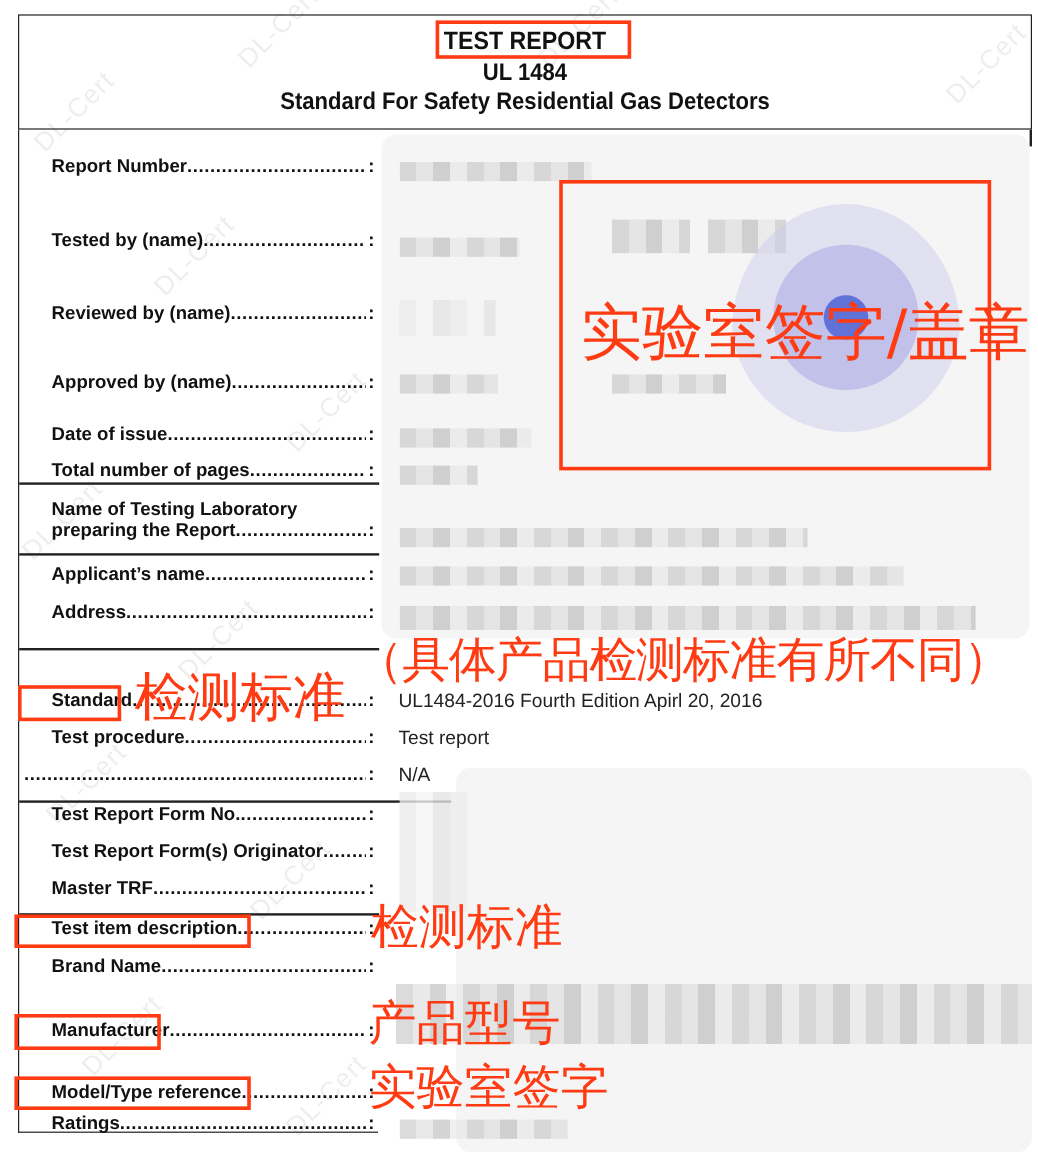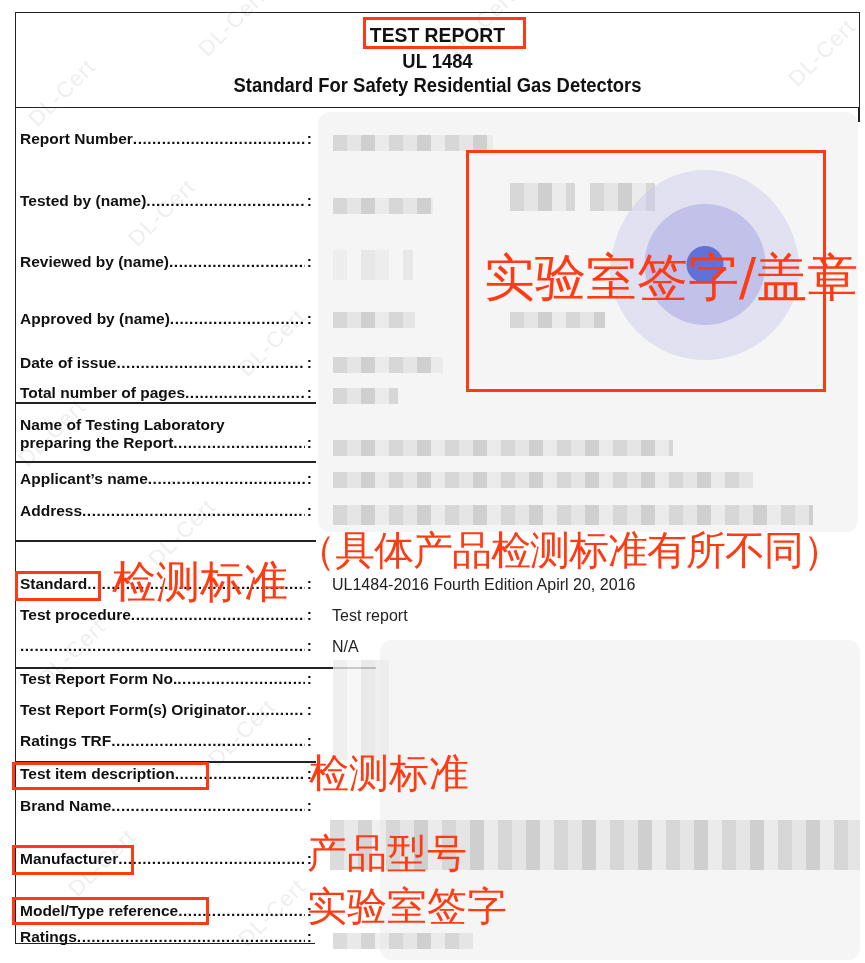--- a/index.html
+++ b/index.html
@@ -15,21 +15,21 @@
     .h-title { top: 10px; font-size: 21px; }
     .h-std { top: 37px; font-size: 20px; }
     .h-sub { top: 61px; font-size: 20px; }
 
     .body-left { position: absolute; left: 0; top: 96px; width: 300px; height: 836px; border-left: 1.5px solid #222; border-bottom: 1.5px solid #222; }
     .right-edge { position: absolute; left: 843px; top: 96px; width: 2px; height: 14px; background: #222; }
 
     .hline { position: absolute; height: 1.5px; background: #222; left: 0; }
 
     .field { position: absolute; left: 5px; width: 292px; font-size: 15.5px; font-weight: bold; display: flex; align-items: baseline; white-space: nowrap; overflow: hidden; }
-    .field .lbl { flex: 0 0 auto; }
+    .field .lbl { flex: 0 0 auto; margin-left: 23px; }
     .field .dots { flex: 1 1 auto; overflow: hidden; white-space: nowrap; letter-spacing: 0.5px; }
     .field .dots::after { content: "........................................................................................"; }
     .field .colon { flex: 0 0 auto; margin-left: 2px; }
     .field.multi { white-space: normal; flex-direction: column; align-items: stretch; }
     .field.multi .row2 { display: flex; align-items: baseline; }
 
     .value { position: absolute; left: 332px; font-size: 16px; color: #222; white-space: nowrap; }
 
     .redact { position: absolute; z-index: 3; background:
       repeating-linear-gradient(90deg, rgba(190,190,190,0.55) 0 14px, rgba(215,215,215,0.55) 14px 28px, rgba(170,170,170,0.5) 28px 42px, rgba(225,225,225,0.5) 42px 56px);
@@ -147,21 +147,21 @@
     <span class="lbl">Test Report Form No.</span>
       <span class="dots"></span>
       <span class="colon">:</span>
   </div>
   <div class="field" style="top:701px">
     <span class="lbl">Test Report Form(s) Originator</span>
       <span class="dots"></span>
       <span class="colon">:</span>
   </div>
   <div class="field" style="top:732px">
-    <span class="lbl">Ratings TRF</span>
+    <span class="lbl">Master TRF</span>
       <span class="dots"></span>
       <span class="colon">:</span>
   </div>
   <div class="field" style="top:765px">
     <span class="lbl">Test item description</span>
       <span class="dots"></span>
       <span class="colon">:</span>
   </div>
   <div class="field" style="top:797px">
     <span class="lbl">Brand Name</span>

